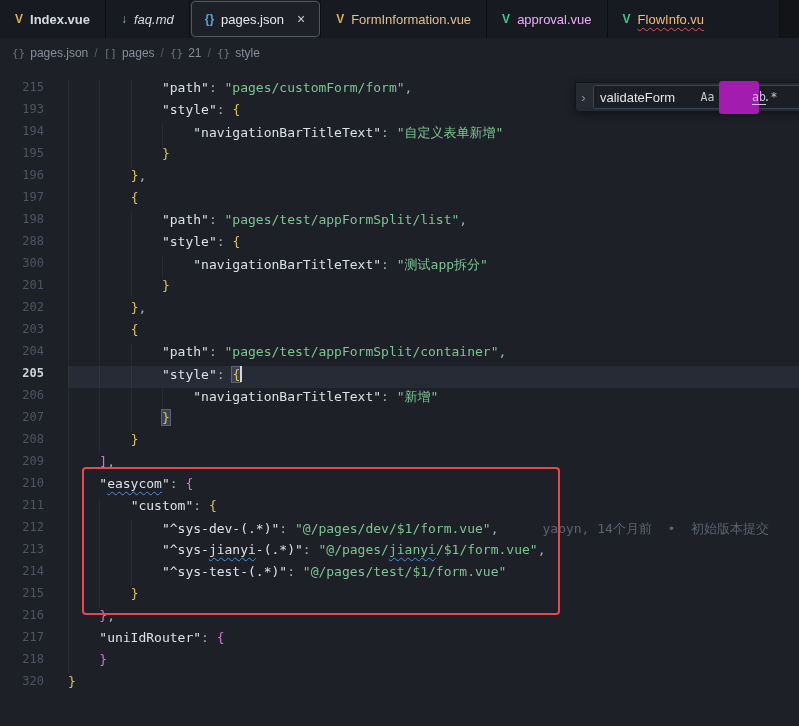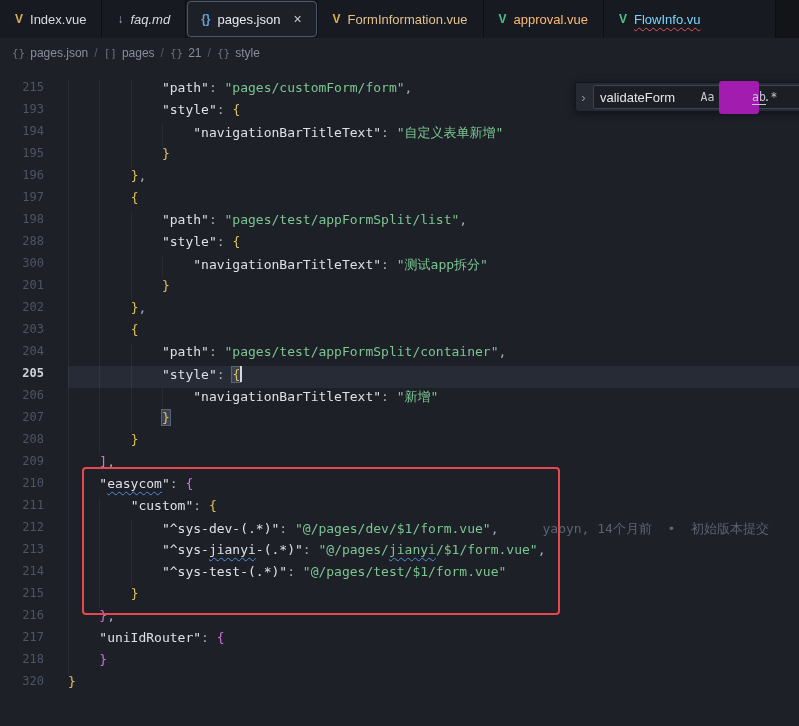--- a/index.html
+++ b/index.html
@@ -94,42 +94,42 @@
   }
   .fbtn.active { background:#a21caf;padding-left:40px; }
   .fbtn .u { border-bottom:1px solid currentColor; }
 </style>
 </head>
 <body>
 
 <div class="tabbar">
     <div class="tab">
       <span class="ticon" style="color: rgb(216, 176, 84);">V</span>
-      <span class="tlabel" style="color: rgb(214, 218, 226);">Index.vue</span>
+      <span class="tlabel" style="color: rgb(214, 218, 226); font-weight: bold;">Index.vue</span>
     </div>
     <div class="tab">
       <span class="ticon" style="color: rgb(154, 166, 184);">↓</span>
       <span class="tlabel it" style="color: rgb(214, 218, 226);">faq.md</span>
     </div>
     <div class="tab active">
       <span class="ticon" style="color: rgb(91, 163, 208);">{}</span>
       <span class="tlabel" style="color: rgb(232, 234, 238);">pages.json</span>
       <span class="tclose">×</span>
     </div>
     <div class="tab">
       <span class="ticon" style="color: rgb(216, 176, 84);">V</span>
       <span class="tlabel" style="color: rgb(226, 192, 141);">FormInformation.vue</span>
     </div>
     <div class="tab">
       <span class="ticon" style="color: rgb(79, 192, 141);">V</span>
-      <span class="tlabel" style="color: #fdba74;">approval.vue</span>
+      <span class="tlabel" style="color: #f0abfc;">approval.vue</span>
     </div>
     <div class="tab">
       <span class="ticon" style="color: rgb(79, 192, 141);">V</span>
-      <span class="tlabel sqr" style="color: #7dd3fc;">FlowInfo.vu</span>
+      <span class="tlabel sqr" style="color: #fdba74;">FlowInfo.vu</span>
     </div>
   </div>
 
 <div class="crumbs">
     <span class="crumb">
       <span class="cicon">{}</span>
       <span>pages.json</span>
     </span>
     <span class="csep">/</span>
     <span class="crumb">

